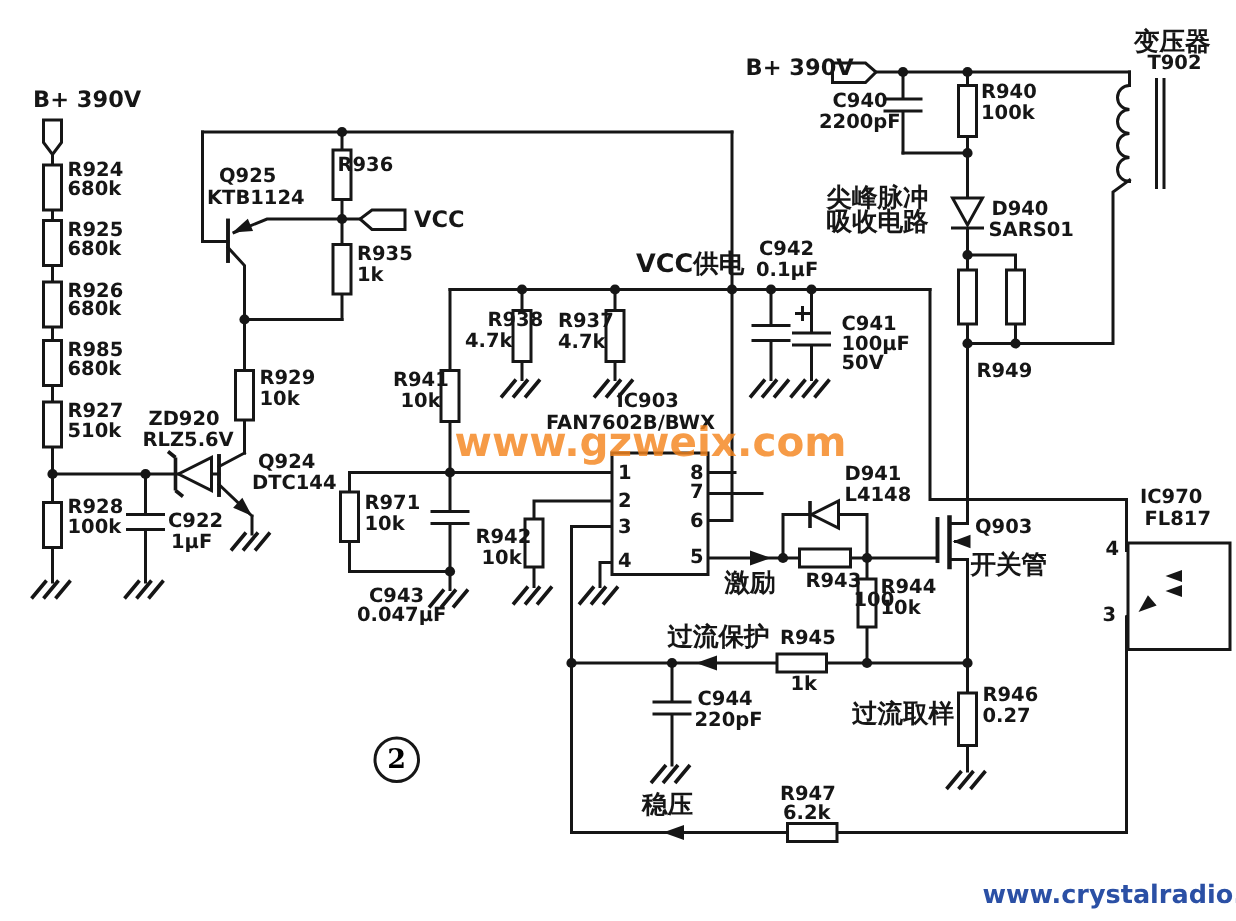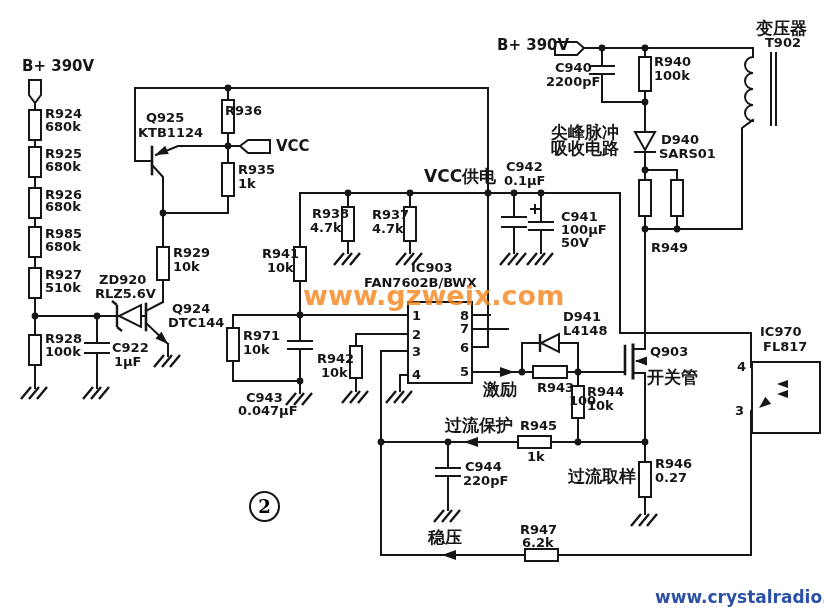--- a/index.html
+++ b/index.html
@@ -218,21 +218,21 @@
   <div class="lbl" style="left:146px;top:111px">Q925</div>
   <div class="lbl" style="left:138px;top:126px">KTB1124</div>
   <div class="lbl" style="left:173px;top:246px">R929</div>
   <div class="lbl" style="left:173px;top:260px">10k</div>
   <div class="lbl" style="left:225px;top:104px">R936</div>
   <div class="lbl big" style="left:276px;top:139px">VCC</div>
   <div class="lbl" style="left:238px;top:163px">R935</div>
   <div class="lbl" style="left:238px;top:177px">1k</div>
   <div class="lbl" style="left:262px;top:247px">R941</div>
   <div class="lbl" style="left:267px;top:261px">10k</div>
-  <div class="lbl" style="left:312px;top:207px">R938</div>
+  <div class="lbl" style="left:325px;top:207px">R938</div>
   <div class="lbl" style="left:310px;top:221px">4.7k</div>
   <div class="lbl" style="left:372px;top:208px">R937</div>
   <div class="lbl" style="left:372px;top:222px">4.7k</div>
   <div class="lbl cn" style="left:424px;top:168px">VCC供电</div>
   <div class="lbl" style="left:506px;top:160px">C942</div>
   <div class="lbl" style="left:504px;top:174px">0.1μF</div>
   <div class="lbl" style="left:561px;top:210px">C941</div>
   <div class="lbl" style="left:561px;top:223px">100μF</div>
   <div class="lbl" style="left:561px;top:236px">50V</div>
   <div class="lbl" style="left:243px;top:329px">R971</div>

